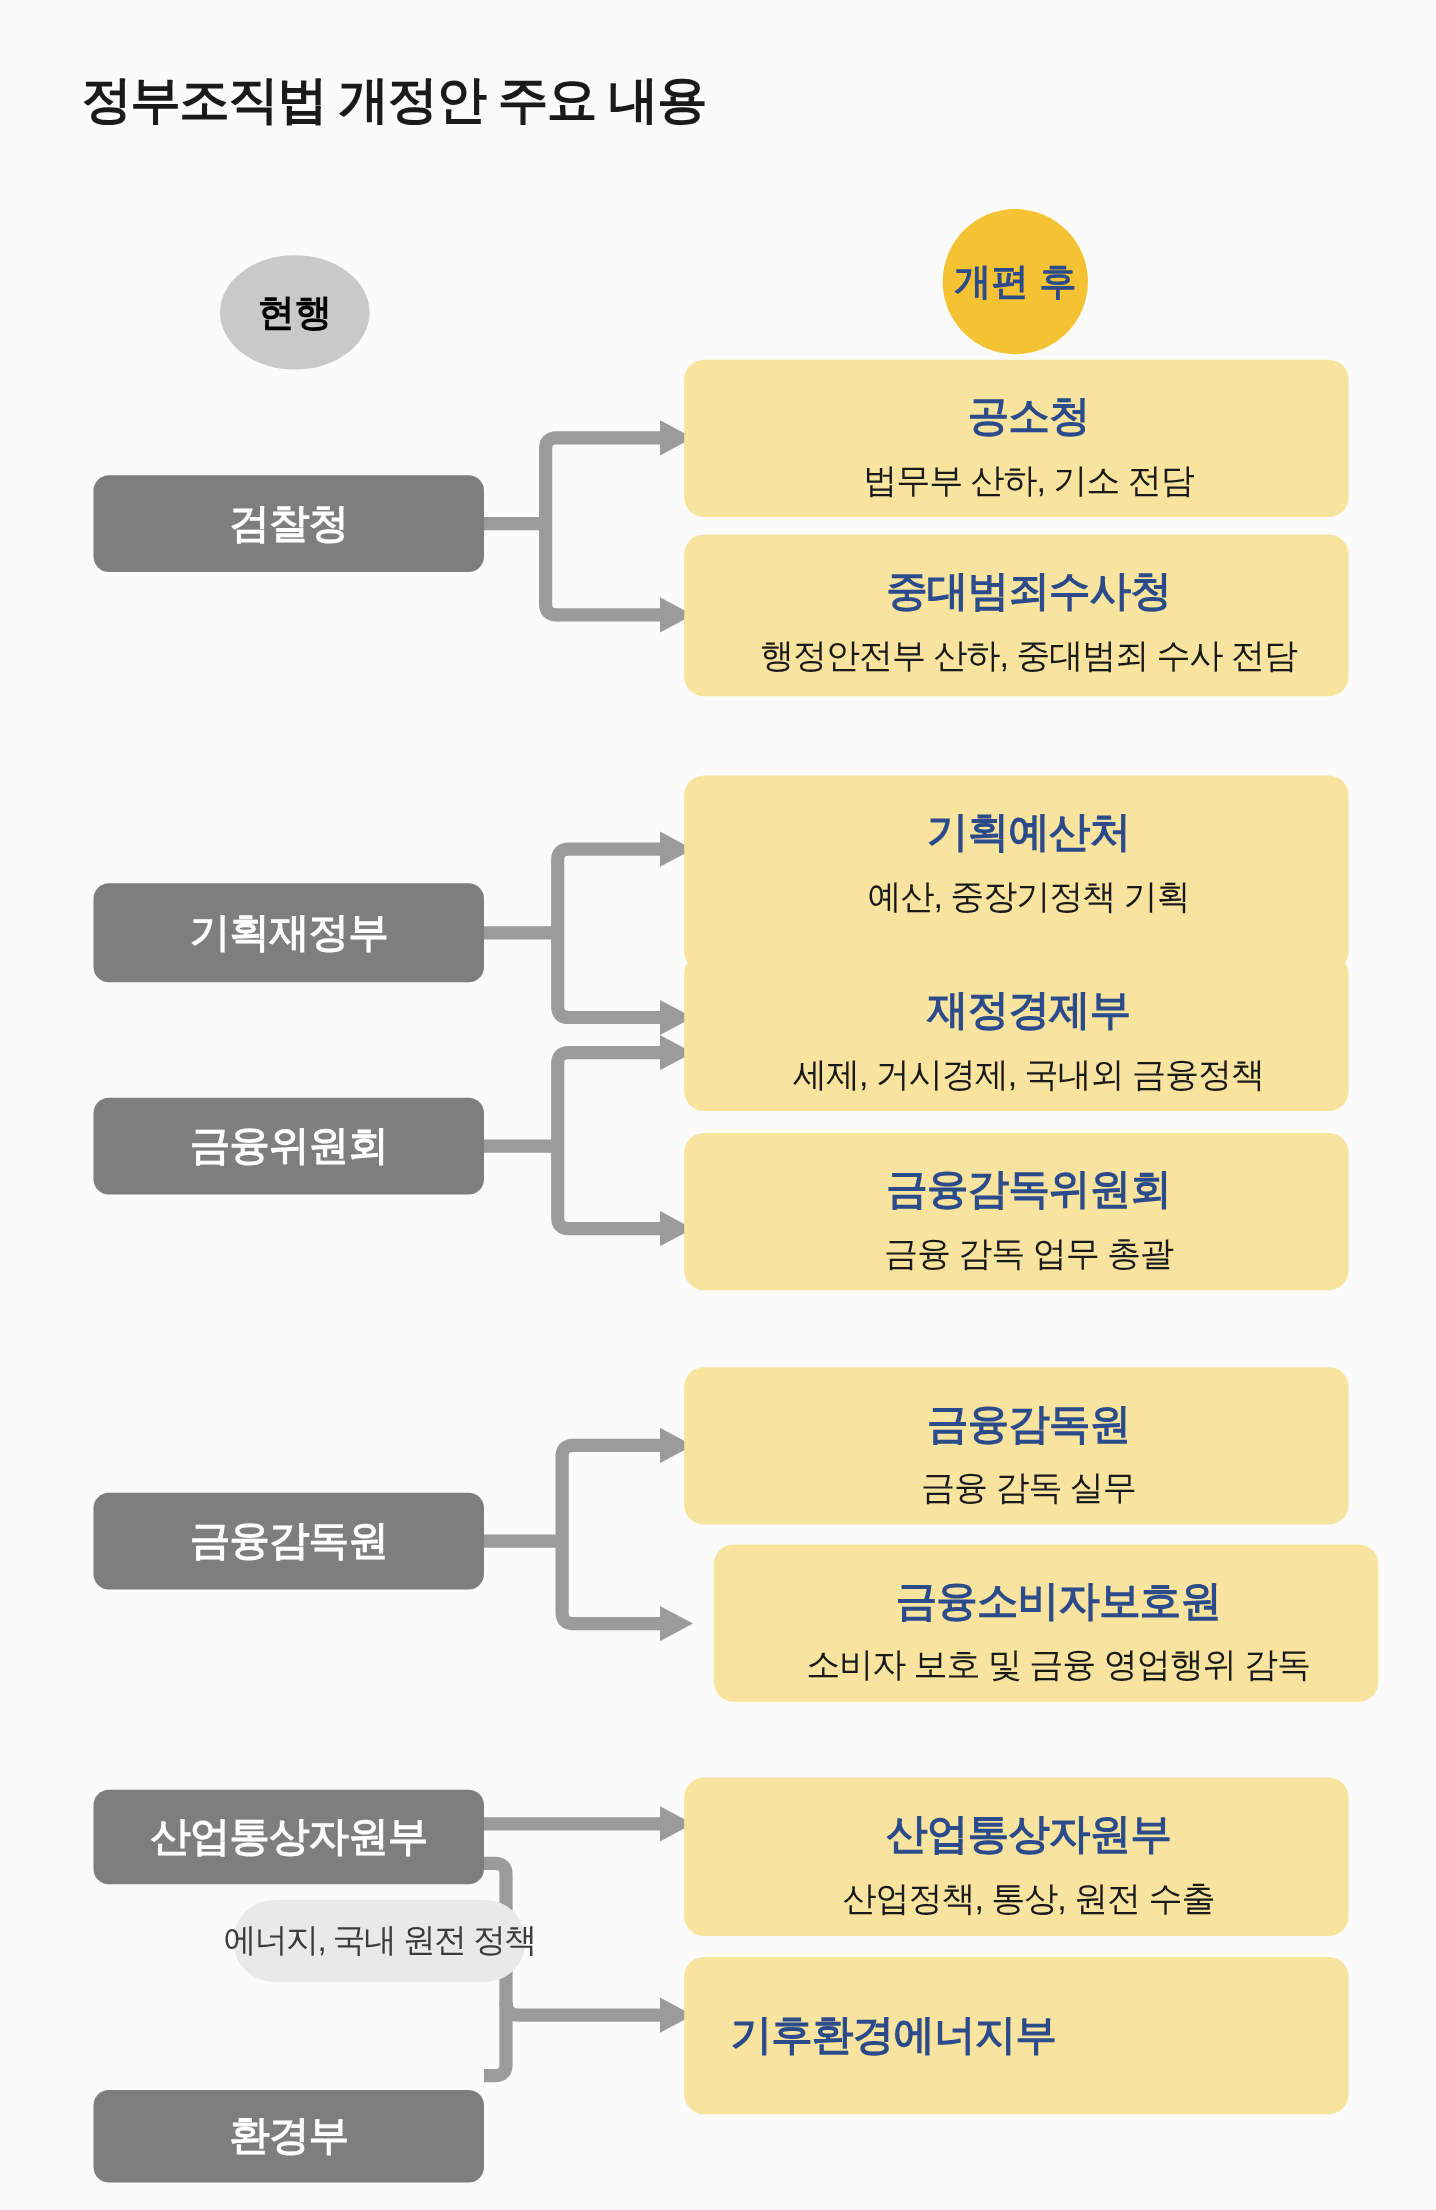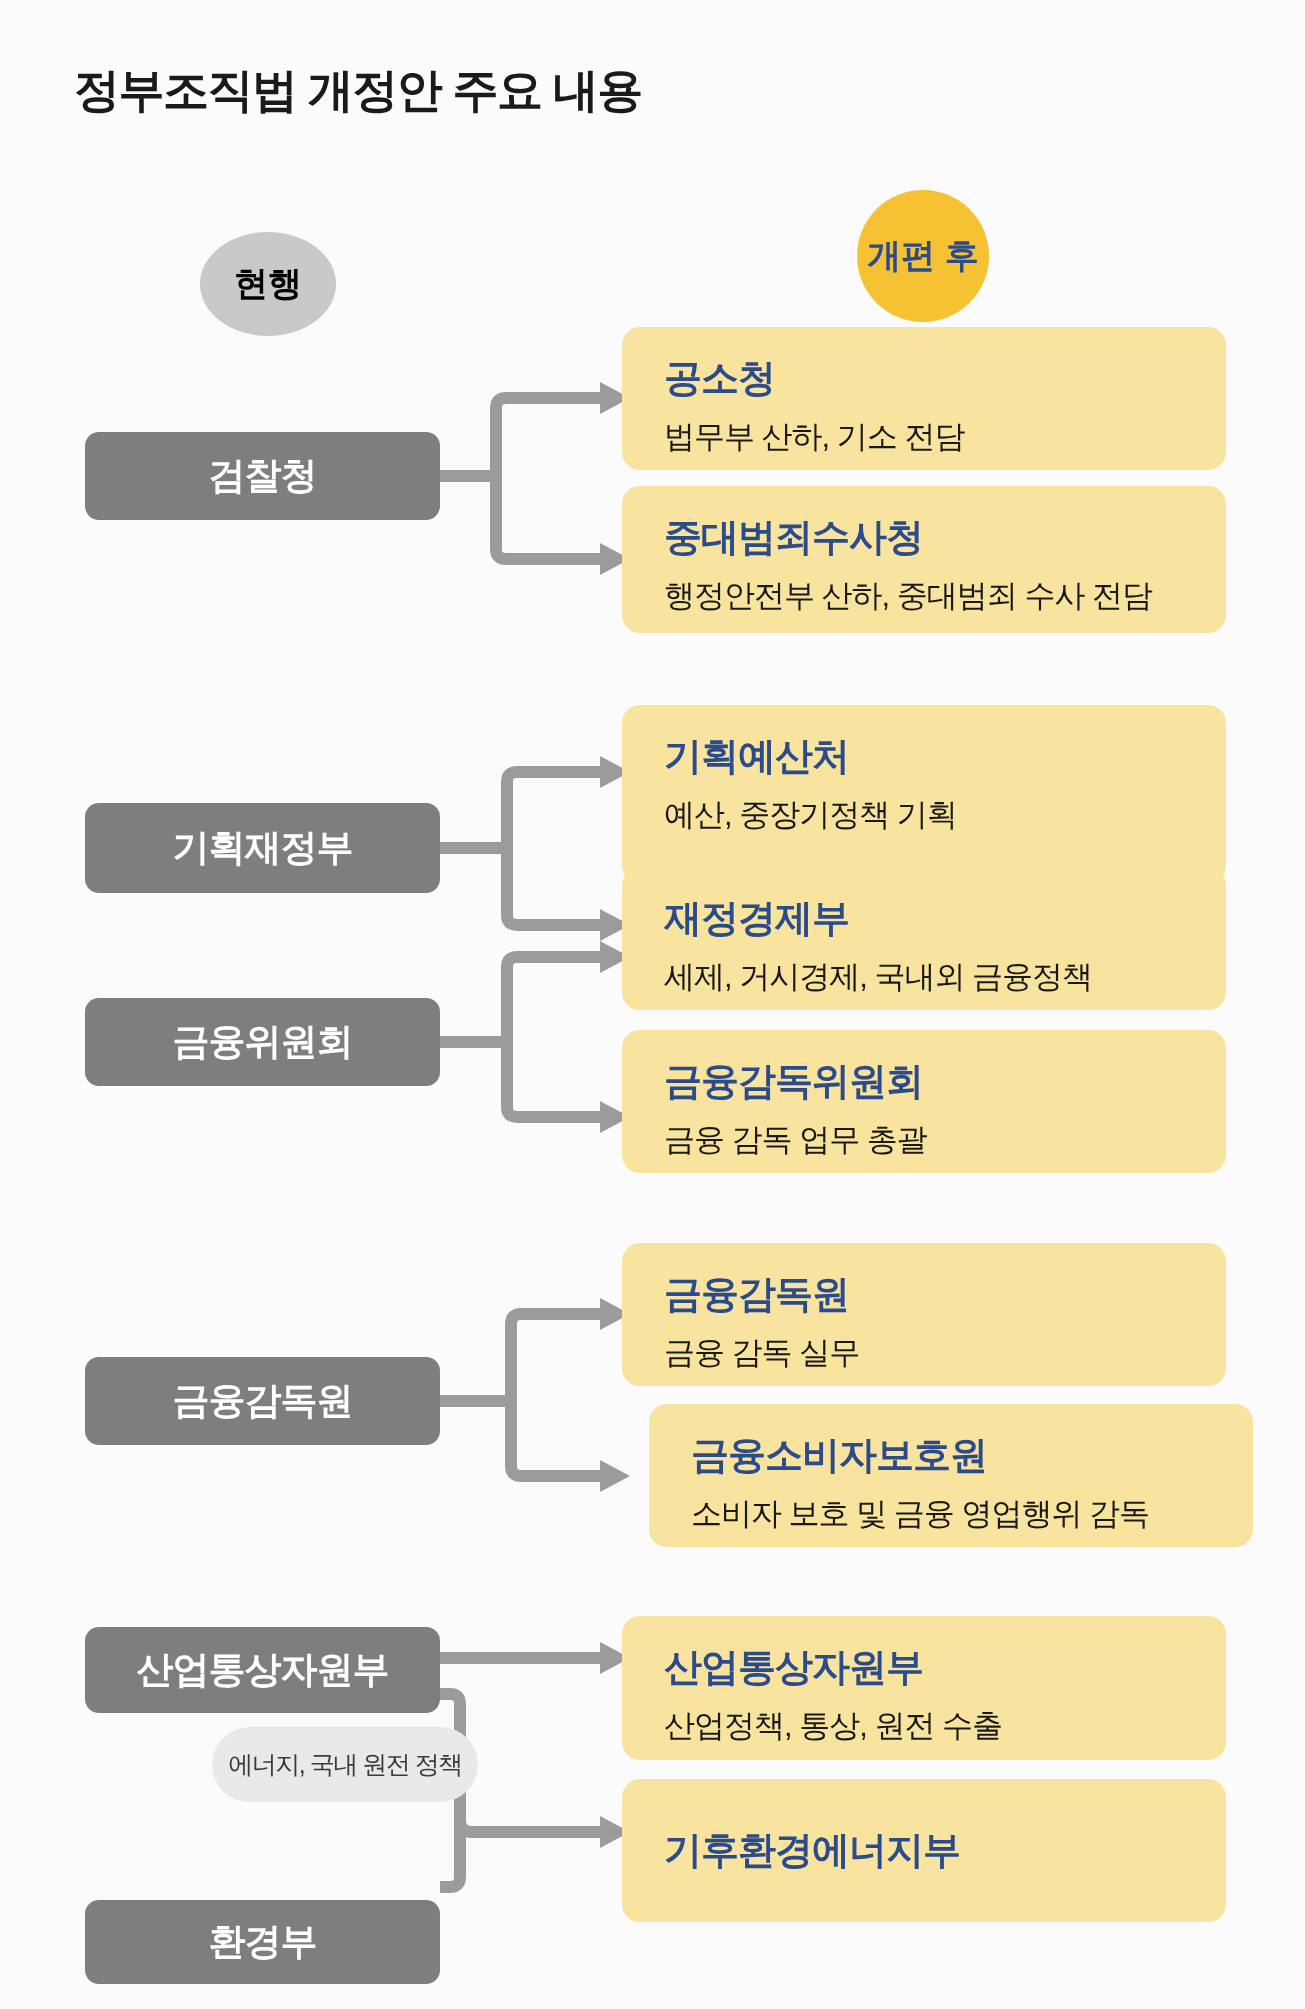--- a/index.html
+++ b/index.html
@@ -44,20 +44,21 @@
   .g3{top:998px;height:88px;}
   .g4{top:1357px;height:88px;}
   .g5{top:1627px;height:86px;}
   .g6{top:1900px;height:84px;}
   
   .yellow-box{
     position:absolute;left:622px;width:604px;
     background:#f8e49e;border-radius:18px;
     box-sizing:border-box;padding:26px 20px 0 42px;
     z-index:2;
+    text-align:center;
   }
   .yellow-box .org-title{
     font-size:38px;font-weight:800;color:#2b4b8b;
     letter-spacing:-1px;white-space:nowrap;
   }
   .yellow-box .org-desc{
     margin-top:12px;font-size:31px;font-weight:400;color:#191919;
     letter-spacing:-1px;white-space:nowrap;
   }
   .b1{top:327px;height:143px;}
@@ -67,21 +68,21 @@
   .b5{top:1030px;height:143px;}
   .b6{top:1243px;height:143px;}
   .b7{top:1404px;height:143px;margin-left:27px;}
   .b8{top:1616px;height:144px;}
   .b9{top:1779px;height:143px;display:flex;align-items:center;padding-top:0;}
   
   .note-bubble{
     position:absolute;left:212px;top:1727px;width:266px;height:75px;
     background:#e9e9e9;border-radius:38px;
     display:flex;align-items:center;justify-content:center;
-    font-size:25px;color:#3a3a3a;letter-spacing:-1.5px;
+    font-size:30px;color:#3a3a3a;letter-spacing:-1.5px;
     white-space:nowrap;z-index:3;
   }
   
   .connectors{position:absolute;left:0;top:0;z-index:1;}
   .connectors path{stroke:#9b9b9b;stroke-width:12;fill:none;}
   .connectors polygon{fill:#9b9b9b;stroke:none;}
 </style>
 </head>
 <body>
 

